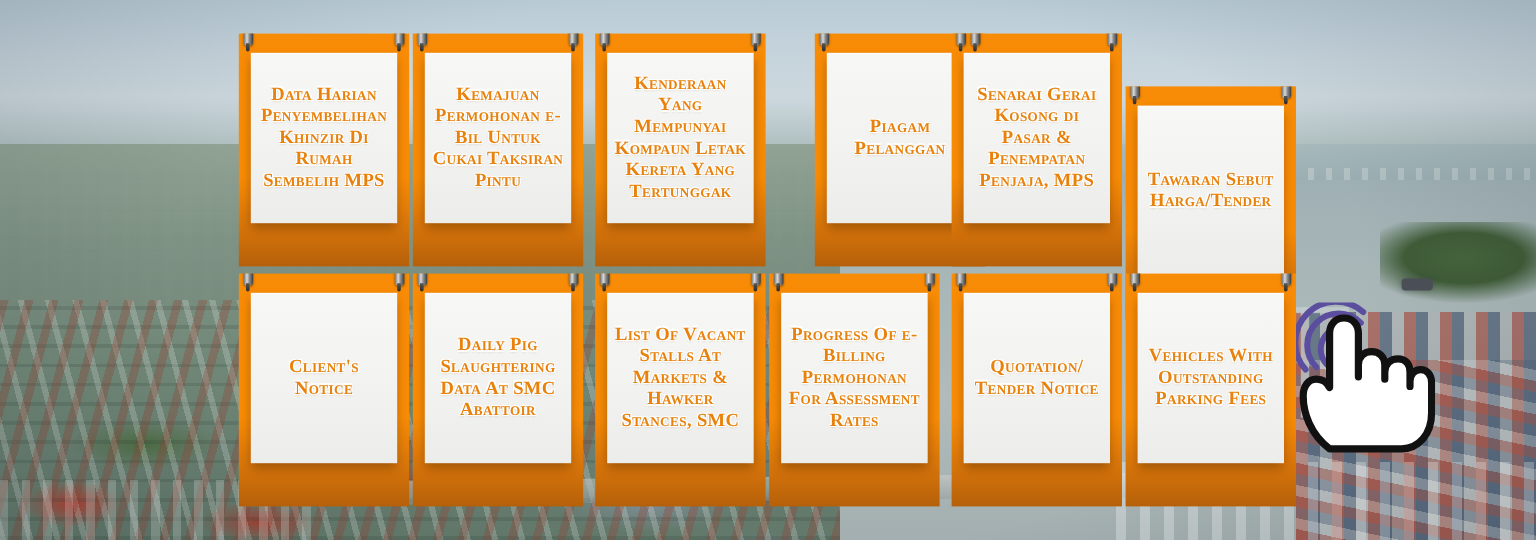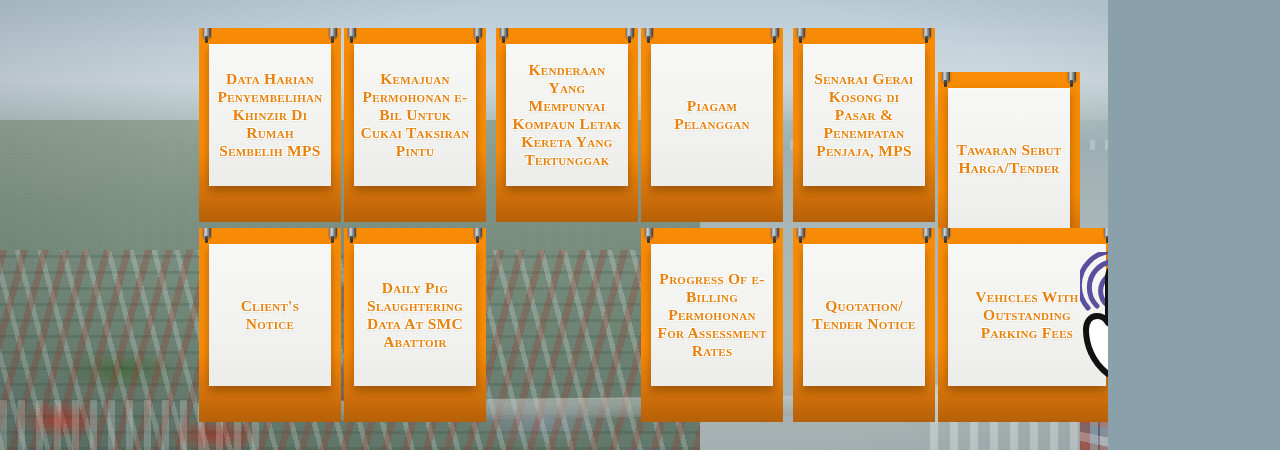--- a/index.html
+++ b/index.html
@@ -1,21 +1,21 @@
 <!DOCTYPE html>
 <html><head>
 <meta charset="utf-8">
 <style>
   html,body{margin:0;padding:0;}
   body{
     width:1280px;height:450px;overflow:hidden;
     font-family:"Liberation Serif", serif;
     background:#8aa0ab;
   }
-  #stage{position:relative;width:1108px;height:450px;overflow:hidden;}
+  #stage{position:relative;width:1280px;height:450px;overflow:hidden;}
 
   
   .bg{position:absolute;inset:0;overflow:hidden;background:#9fb2bd;}
   .bg-sky{position:absolute;left:0;top:0;width:1280px;height:120px;
     background:linear-gradient(180deg,#b9cbd6 0%,#c6d4dc 40%,#cdd8dd 70%,#c2ced3 100%);}
   .bg-haze{position:absolute;left:0;top:80px;width:1280px;height:70px;
     background:linear-gradient(180deg,rgba(205,216,222,.95) 0%,rgba(168,186,185,.75) 60%,rgba(150,170,165,.5) 100%);}
   
   .bg-city{position:absolute;left:0;top:120px;width:700px;height:330px;
     background:
@@ -157,21 +157,21 @@
         <span class="pin l"></span>
         <span class="pin r"></span>
       </div>
       <div class="panel" style="left: 496px; width: 142px;">
         <div class="sheet">
           <div class="card-title">Kenderaan Yang Mempunyai Kompaun Letak Kereta Yang Tertunggak</div>
         </div>
         <span class="pin l"></span>
         <span class="pin r"></span>
       </div>
-      <div class="panel" style="left: 641px; width: 142px;">
+      <div class="panel" style="left: 679px; width: 142px;">
         <div class="sheet">
           <div class="card-title">Piagam Pelanggan</div>
         </div>
         <span class="pin l"></span>
         <span class="pin r"></span>
       </div>
       <div class="panel" style="left: 793px; width: 142px;">
         <div class="sheet">
           <div class="card-title">Senarai Gerai Kosong di Pasar &amp; Penempatan Penjaja, MPS</div>
         </div>
@@ -195,35 +195,42 @@
         <span class="pin l"></span>
         <span class="pin r"></span>
       </div>
       <div class="panel" style="left: 344px; width: 142px;">
         <div class="sheet">
           <div class="card-title">Daily Pig Slaughtering Data At SMC Abattoir</div>
         </div>
         <span class="pin l"></span>
         <span class="pin r"></span>
       </div>
+      <div class="panel" style="left: 496px; width: 142px;">
+        <div class="sheet">
+          <div class="card-title">List Of Vacant Stalls At Markets &amp; Hawker Stances, SMC</div>
+        </div>
+        <span class="pin l"></span>
+        <span class="pin r"></span>
+      </div>
       <div class="panel" style="left: 641px; width: 142px;">
         <div class="sheet">
           <div class="card-title">Progress Of e-Billing Permohonan For Assessment Rates</div>
         </div>
         <span class="pin l"></span>
         <span class="pin r"></span>
       </div>
       <div class="panel" style="left: 793px; width: 142px;">
         <div class="sheet">
           <div class="card-title">Quotation/ Tender Notice</div>
         </div>
         <span class="pin l"></span>
         <span class="pin r"></span>
       </div>
-      <div class="panel" style="left: 938px; width: 142px; padding-left: 36px;">
+      <div class="panel" style="left: 938px; width: 142px;">
         <div class="sheet">
           <div class="card-title">Vehicles With Outstanding Parking Fees</div>
         </div>
         <span class="pin l"></span>
         <span class="pin r"></span>
       </div>
     </div>
 
   <div class="cursor">
     <svg class="ripple" viewBox="0 0 74 74">

